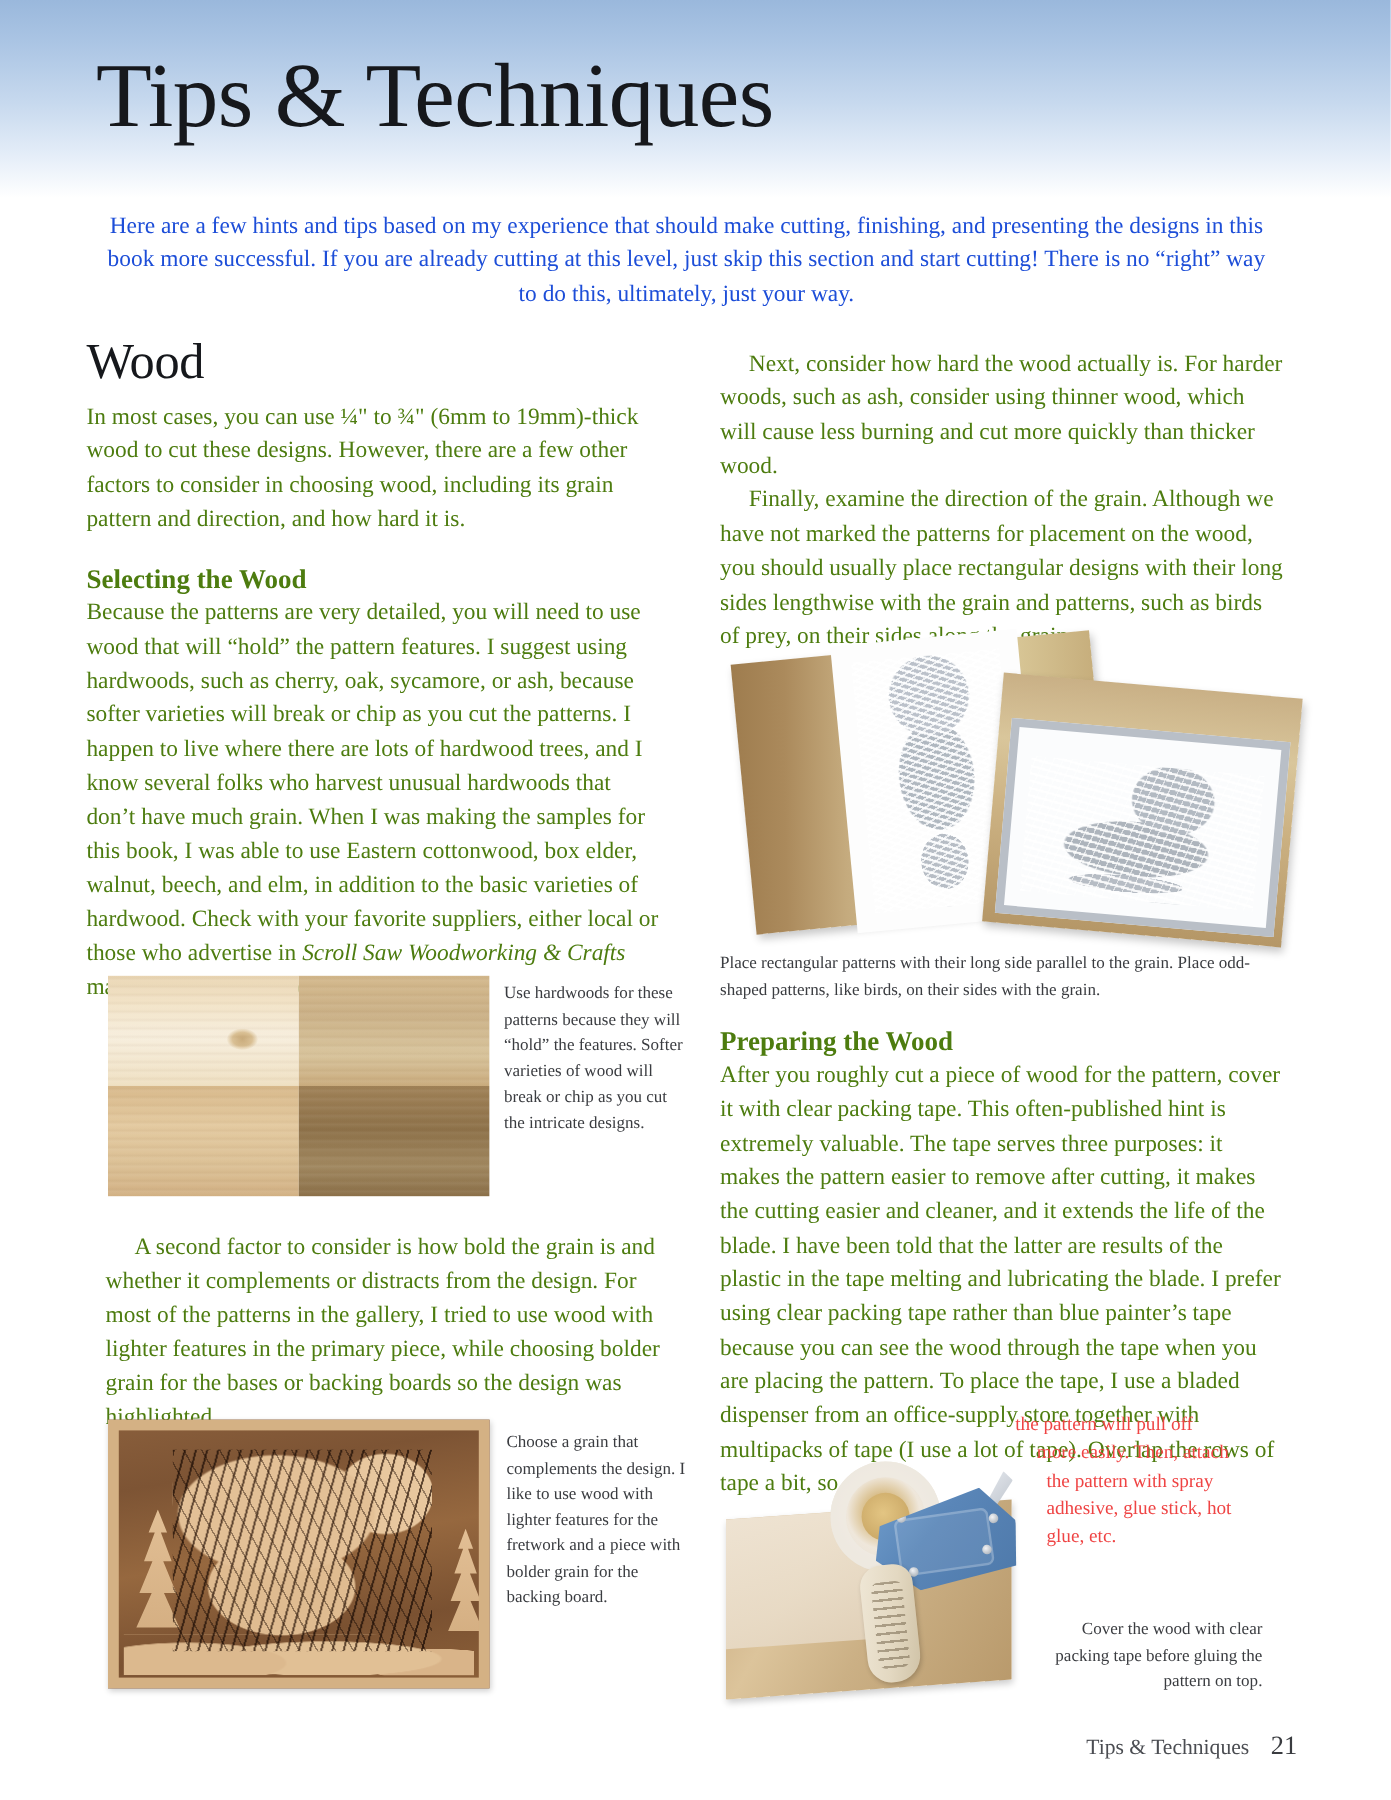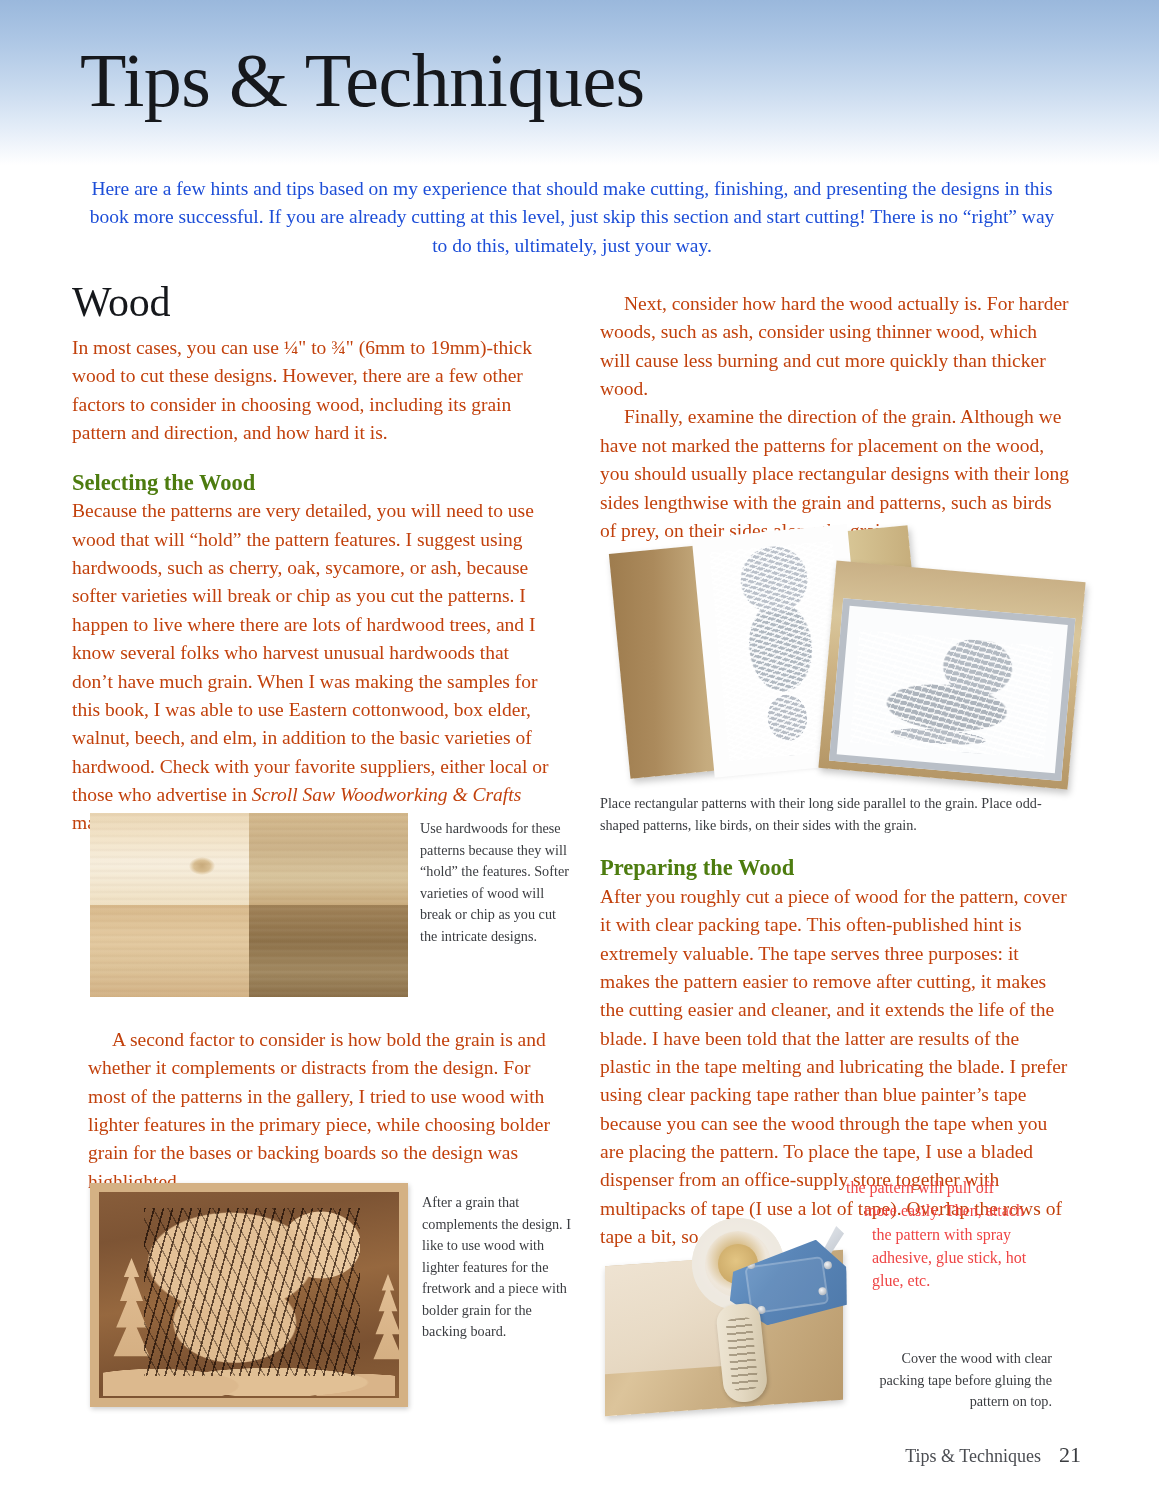--- a/index.html
+++ b/index.html
@@ -38,21 +38,21 @@
     font-family:"Liberation Serif", serif;
     font-size:42px;font-weight:400;color:#16181c;
     margin:0 0 10px 0;line-height:1.05;letter-spacing:-0.3px;
   }
   h3.sub{
     font-family:"Liberation Serif", serif;
     font-size:22.5px;font-weight:700;color:#4d7c0f;
     margin:22px 0 2px 0;line-height:1.15;
   }
   p.body{
-    font-size:19.5px;line-height:1.455;color:#c2410c;margin:0;
+    font-size:19.5px;line-height:1.455;color:#4d7c0f;margin:0;
     text-align:left;
   }
   p.body+p.body{text-indent:24px;}
   .ital{font-style:italic;}
 
   
   .cap{
     font-family:Liberation Serif, serif;
     font-size:14.2px;line-height:1.52;color:#3a3c40;
   }
@@ -293,21 +293,21 @@
 
   <div class="fig-wolf">
     <div class="tree tree-l"></div>
     <div class="tree tree-r"></div>
     <div class="snow"></div>
     <div class="wolf-body">
         <div class="wolf-tex"></div>
       </div>
     <div class="wolf-frame"></div>
   </div>
-  <div class="cap cap-wolf">After a grain that complements the design. I like to use wood with lighter features for the fretwork and a piece with bolder grain for the backing board.</div>
+  <div class="cap cap-wolf">Choose a grain that complements the design. I like to use wood with lighter features for the fretwork and a piece with bolder grain for the backing board.</div>
 
   <div class="col-right">
     <p class="body" style="text-indent:24px;">Next, consider how hard the wood actually is. For harder woods, such as ash, consider using thinner wood, which will cause less burning and cut more quickly than thicker wood.</p>
     <p class="body">Finally, examine the direction of the grain. Although we have not marked the patterns for placement on the wood, you should usually place rectangular designs with their long sides lengthwise with the grain and patterns, such as birds of prey, on their sides along the grain.</p>
   </div>
 
   <div class="fig-boards">
     <div class="board board1">
       <div class="paper">
         <div class="animal">

